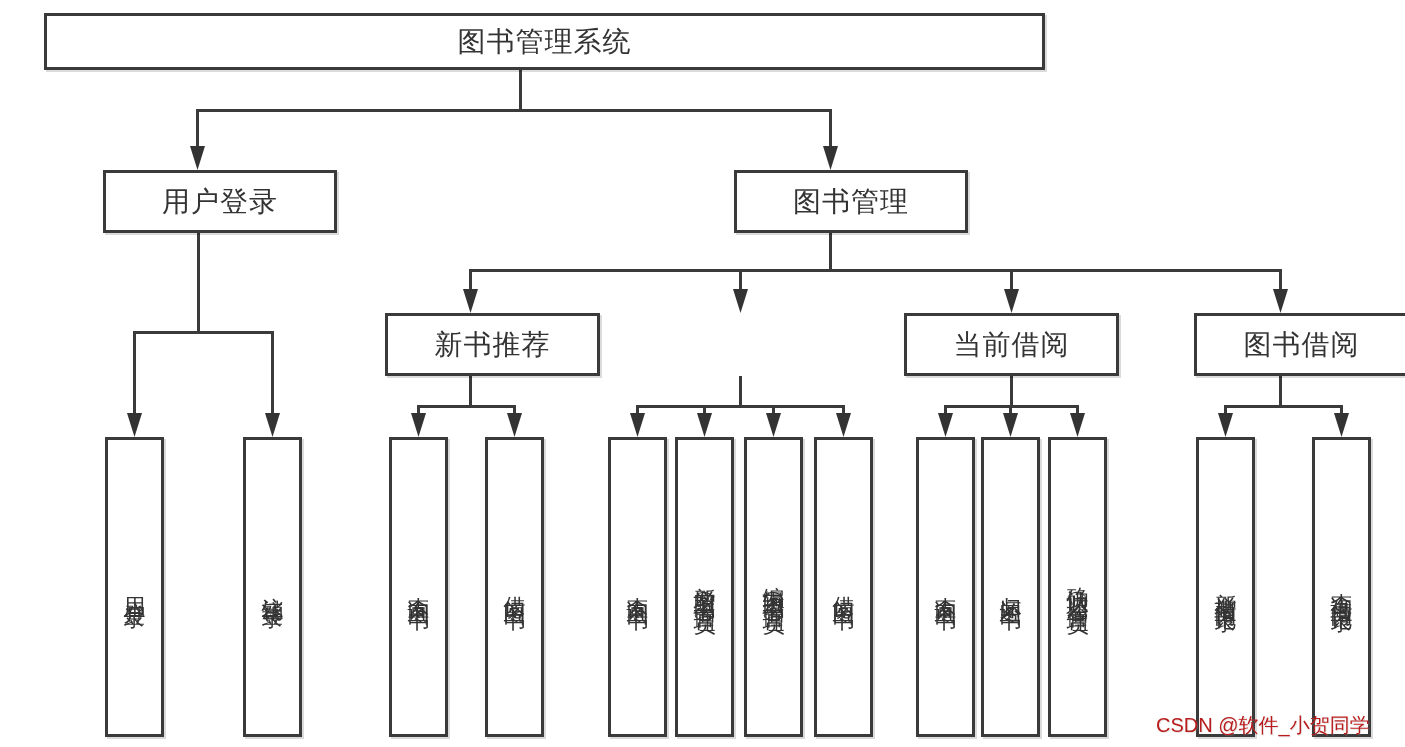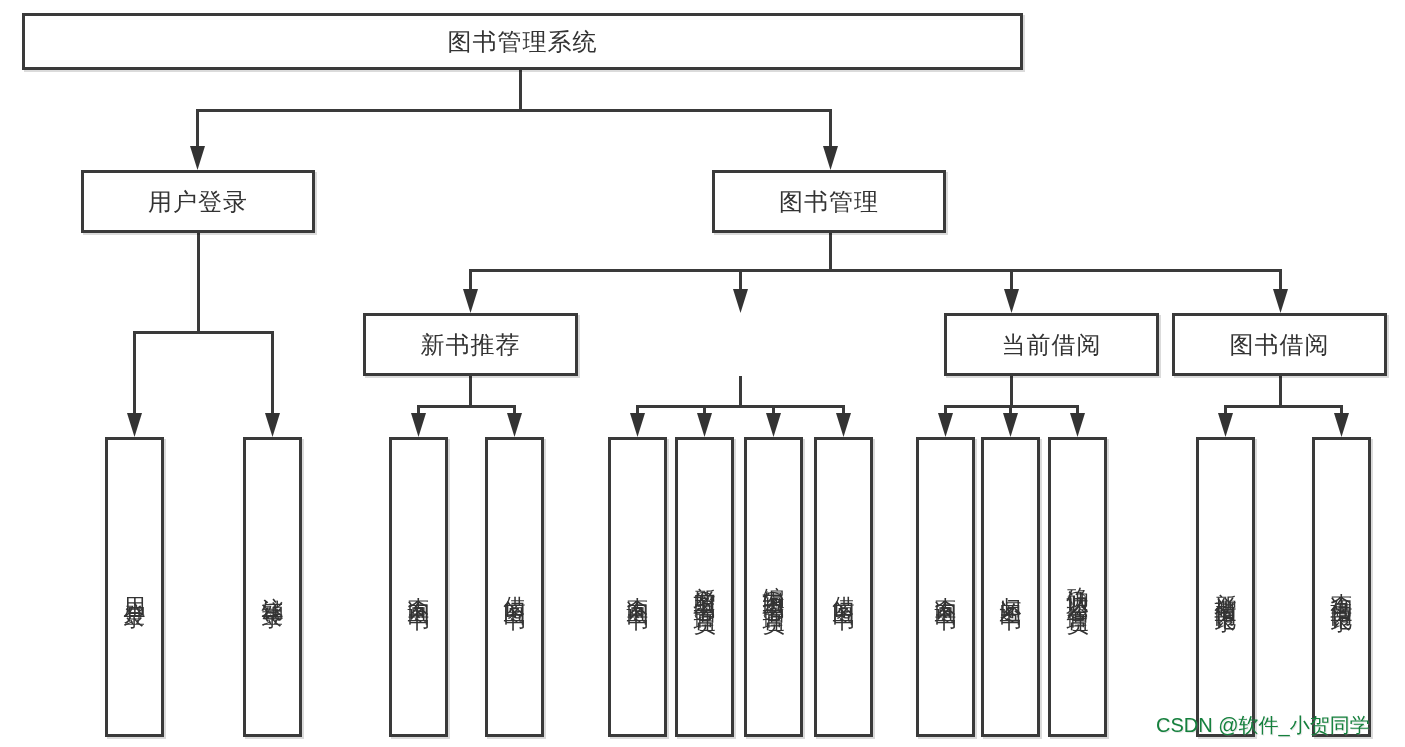--- a/index.html
+++ b/index.html
@@ -16,34 +16,34 @@
   }
   .box{
     position:absolute;
     box-sizing:border-box;
     background:#ffffff;
     border:3px solid #3a3a3a;
     display:flex;align-items:center;justify-content:center;
     color:#333333;
     box-shadow:2px 2px 0 rgba(0,0,0,0.14);
   }
-  .hbox{font-size:24px;letter-spacing:1px;}
+  .hbox{font-size:28px;letter-spacing:1px;margin-left:22px;}
   .vbox{
     width:59px;height:300px;top:437px;
     font-size:22px;
     writing-mode:vertical-rl;
     text-orientation:mixed;
     letter-spacing:4px;
     text-align:center;
   }
   .watermark{
     position:absolute;
     left:1156px;top:712px;
     font-size:20px;
-    color:#15803d;
+    color:#b91c1c;
     text-shadow:1px 1px 0 rgba(160,160,160,0.25);
     white-space:nowrap;
   }
 </style>
 </head>
 <body>
 
 <div class="canvas">
 
   <svg class="connector-layer" viewBox="0 0 1405 747" xmlns="http://www.w3.org/2000/svg">
@@ -110,21 +110,21 @@
   <div class="box hbox" style="left:81px;top:170px;width:234px;height:63px">
     <span>用户登录</span>
   </div>
   <div class="box hbox" style="left:712px;top:170px;width:234px;height:63px">
     <span>图书管理</span>
   </div>
 
   <div class="box hbox" style="left:363px;top:313px;width:215px;height:63px">
     <span>新书推荐</span>
   </div>
-  <div class="box hbox" style="left:944px;top:313px;width:215px;height:63px">
+  <div class="box hbox" style="left:882px;top:313px;width:215px;height:63px">
     <span>当前借阅</span>
   </div>
   <div class="box hbox" style="left:1172px;top:313px;width:215px;height:63px">
     <span>图书借阅</span>
   </div>
 
   <div class="box vbox" style="left:105px">
     <span>用户登录</span>
   </div>
   <div class="box vbox" style="left:243px">

